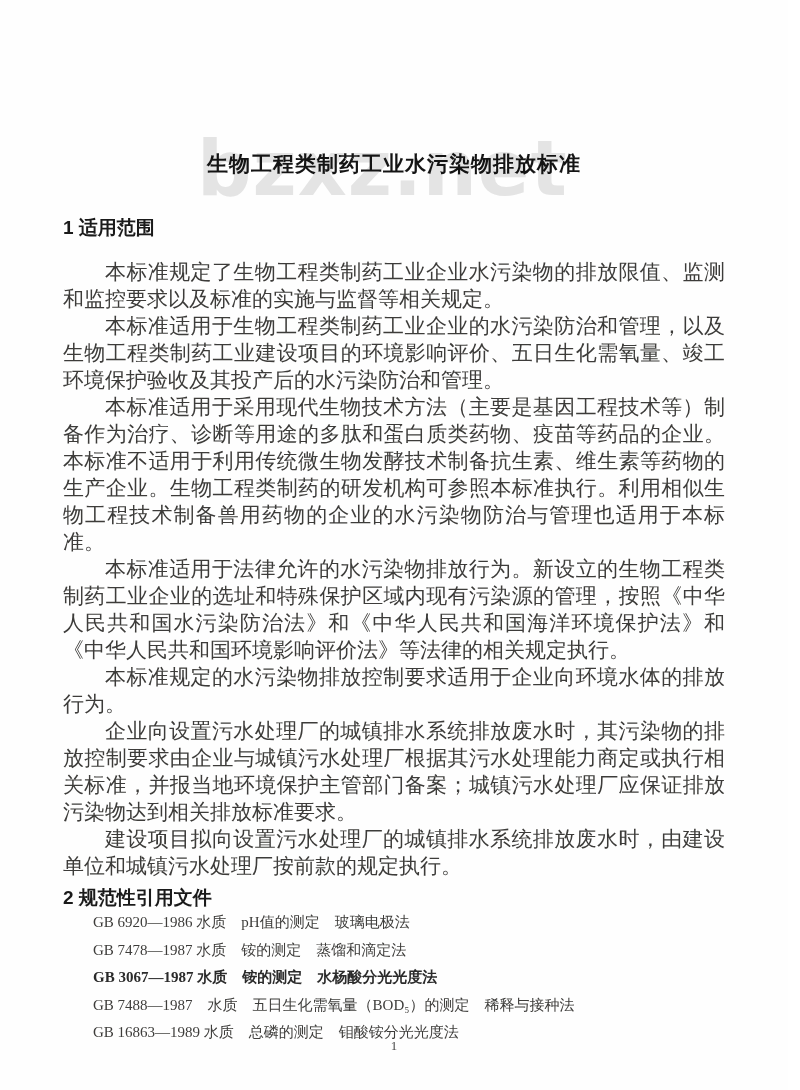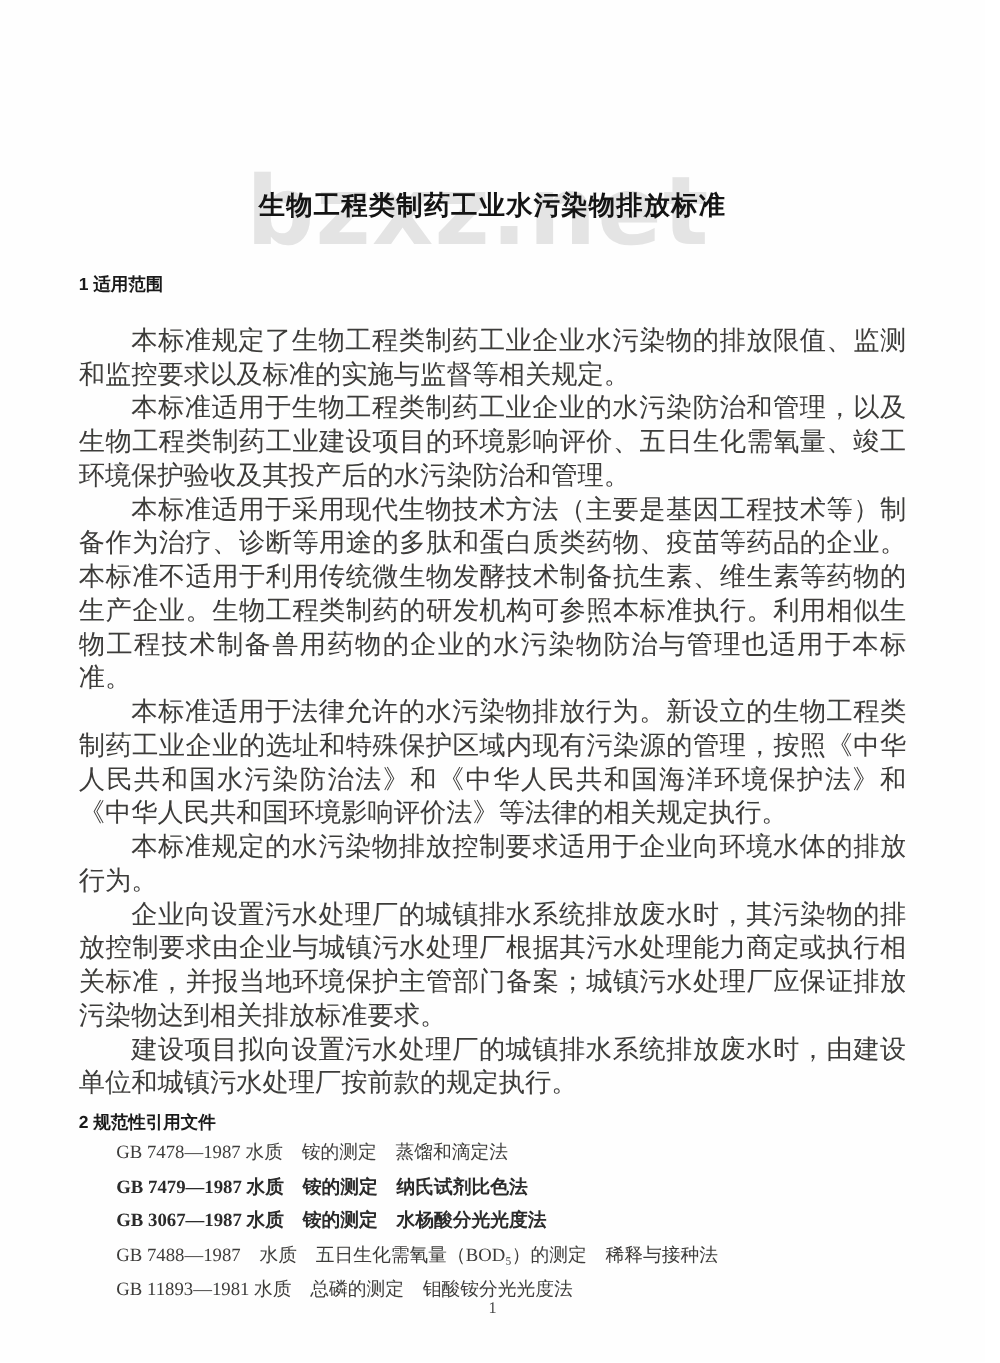--- a/index.html
+++ b/index.html
@@ -38,21 +38,21 @@
     text-align: center;
     font-family: "Liberation Sans", "DejaVu Sans", sans-serif;
     font-size: 21px;
     font-weight: bold;
     letter-spacing: 1px;
     color: #141414;
   }
   .sec-heading {
     margin: 40px 0 0 0;
     font-family: "Liberation Sans", "DejaVu Sans", sans-serif;
-    font-size: 14px;
+    font-size: 19px;
     font-weight: bold;
     color: #1a1a1a;
     line-height: 19px;
   }
   .sec-heading.refs {
     margin-top: 8px;
   }
   .body-text {
     margin-top: 22px;
   }
@@ -115,24 +115,24 @@
       <p>本标准适用于法律允许的水污染物排放行为。新设立的生物工程类制药工业企业的选址和特殊保护区域内现有污染源的管理，按照《中华人民共和国水污染防治法》和《中华人民共和国海洋环境保护法》和《中华人民共和国环境影响评价法》等法律的相关规定执行。</p>
       <p>本标准规定的水污染物排放控制要求适用于企业向环境水体的排放行为。</p>
       <p>企业向设置污水处理厂的城镇排水系统排放废水时，其污染物的排放控制要求由企业与城镇污水处理厂根据其污水处理能力商定或执行相关标准，并报当地环境保护主管部门备案；城镇污水处理厂应保证排放污染物达到相关排放标准要求。</p>
       <p>建设项目拟向设置污水处理厂的城镇排水系统排放废水时，由建设单位和城镇污水处理厂按前款的规定执行。</p>
     </div>
 
     <h2 class="sec-heading refs">2  规范性引用文件</h2>
 
 
     <div class="ref-list">
+      <div class="ref-row">GB 6920—1986 水质　pH值的测定　玻璃电极法</div>
       <div class="ref-row">GB 7478—1987 水质　铵的测定　蒸馏和滴定法</div>
-      <div class="ref-row ref-bold">GB 7479—1987 水质　铵的测定　纳氏试剂比色法</div>
       <div class="ref-row ref-bold">GB 3067—1987 水质　铵的测定　水杨酸分光光度法</div>
       <div class="ref-row">GB 7488—1987　水质　五日生化需氧量（BOD₅）的测定　稀释与接种法</div>
-      <div class="ref-row">GB 11893—1981 水质　总磷的测定　钼酸铵分光光度法</div>
+      <div class="ref-row">GB 16863—1989 水质　总磷的测定　钼酸铵分光光度法</div>
     </div>
 
   </div>
 
   <div class="page-number">1</div>
 
 </div>
 
 </body></html>

